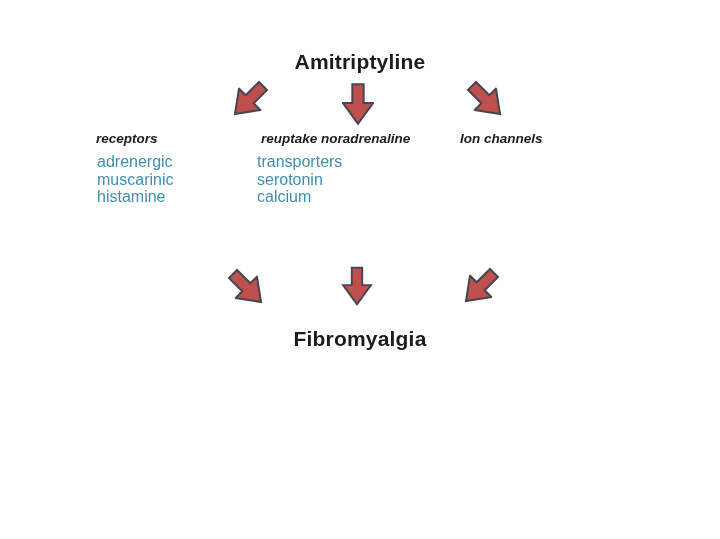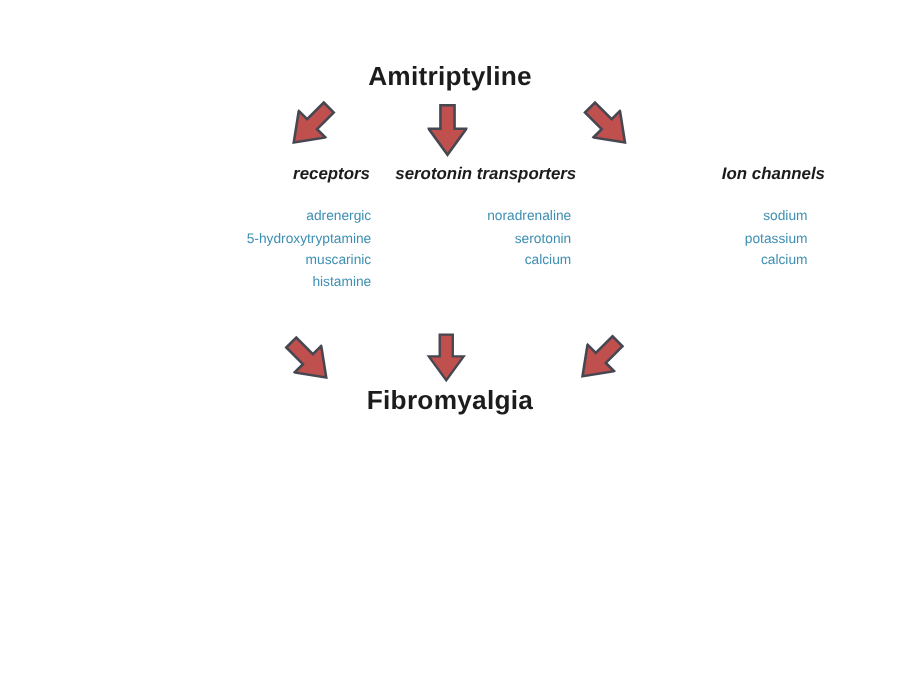--- a/index.html
+++ b/index.html
@@ -14,40 +14,40 @@
   .title {
     position: absolute;
     left: 0; right: 0;
     text-align: center;
     font-size: 21px;
     font-weight: bold;
     color: var(--heading-text, #1c1c1c);
     letter-spacing: 0.2px;
   }
   #drug-title   { top: 50px; }
-  #outcome-title{ top: 309px; }
+  #outcome-title{ top: 327px; }
   .col-header {
     position: absolute;
     width: 200px;
     top: 131px;
-    text-align: right;
+    text-align: left;
     font-size: 13.5px;
     font-weight: bold;
     font-style: italic;
     color: var(--heading-text, #1c1c1c);
   }
   #header-receptors    { left: 96px; }
   #header-transporters { left: 261px; }
   #header-channels     { left: 460px; }
   .item-list {
     position: absolute;
     width: 200px;
-    top: 165px;
-    text-align: right;
-    font-size: 11px;
+    top: 153px;
+    text-align: left;
+    font-size: 16px;
     line-height: 17.5px;
     color: var(--item-text, #3e8fb2);
   }
   #list-receptors    { left: 97px; }
   #list-transporters { left: 257px; }
   #list-channels     { left: 446px; }
   .arrow {
     position: absolute;
     width: 56px; height: 56px;
     display: flex;
@@ -87,37 +87,31 @@
   </div>
   <div class="arrow" id="arrow-top-right">
     <span class="rot-dr">
       <svg width="32" height="44" viewBox="0 0 34 46">
         <polygon points="11,2 23,2 23,22 33,22 17,44 1,22 11,22" fill="var(--arrow-fill)" stroke="var(--arrow-stroke)" stroke-width="2.2" stroke-linejoin="miter"></polygon>
       </svg>
     </span>
   </div>
 
   <div class="col-header" id="header-receptors">receptors</div>
-  <div class="col-header" id="header-transporters">serotonin transporters</div>
+  <div class="col-header" id="header-transporters">reuptake noradrenaline</div>
   <div class="col-header" id="header-channels">Ion channels</div>
 
   <div class="item-list" id="list-receptors">
     <div>adrenergic</div>
-    <div>5-hydroxytryptamine</div>
     <div>muscarinic</div>
     <div>histamine</div>
   </div>
   <div class="item-list" id="list-transporters">
-    <div>noradrenaline</div>
+    <div>transporters</div>
     <div>serotonin</div>
-    <div>calcium</div>
-  </div>
-  <div class="item-list" id="list-channels">
-    <div>sodium</div>
-    <div>potassium</div>
     <div>calcium</div>
   </div>
 
   <div class="arrow" id="arrow-bottom-left">
     <span class="rot-dr">
       <svg width="32" height="44" viewBox="0 0 34 46">
         <polygon points="11,2 23,2 23,22 33,22 17,44 1,22 11,22" fill="var(--arrow-fill)" stroke="var(--arrow-stroke)" stroke-width="2.2" stroke-linejoin="miter"></polygon>
       </svg>
     </span>
   </div>

